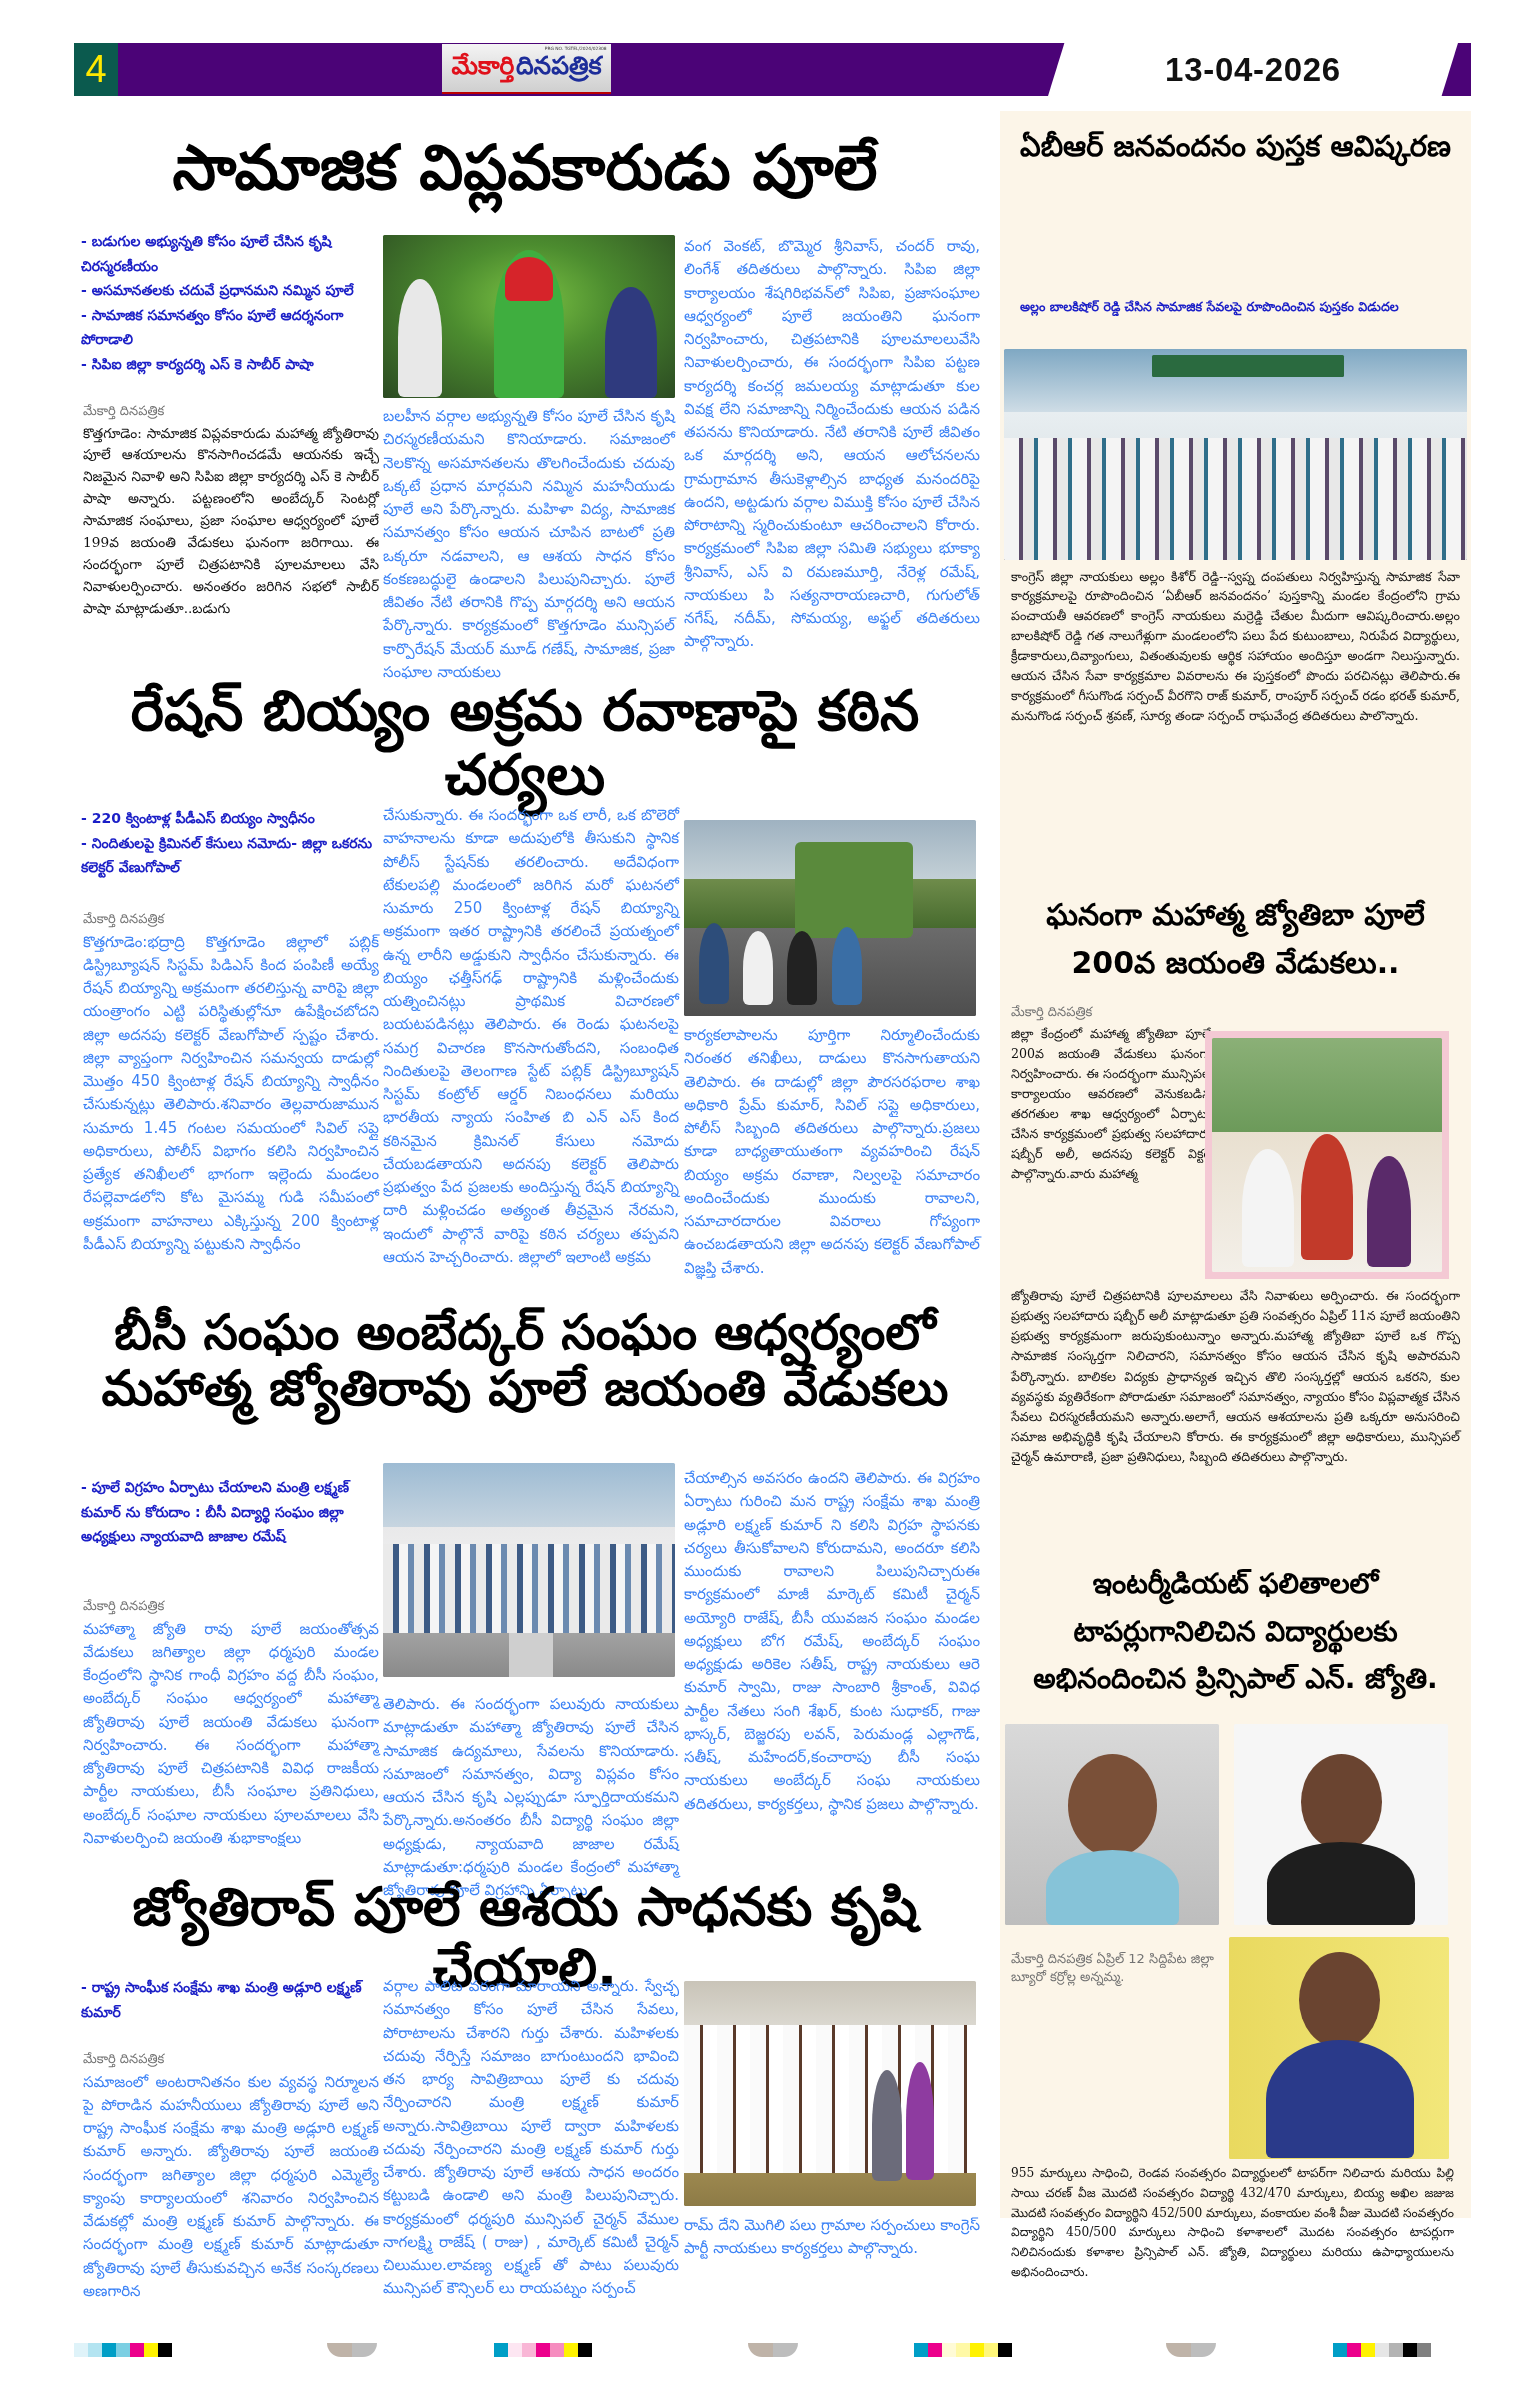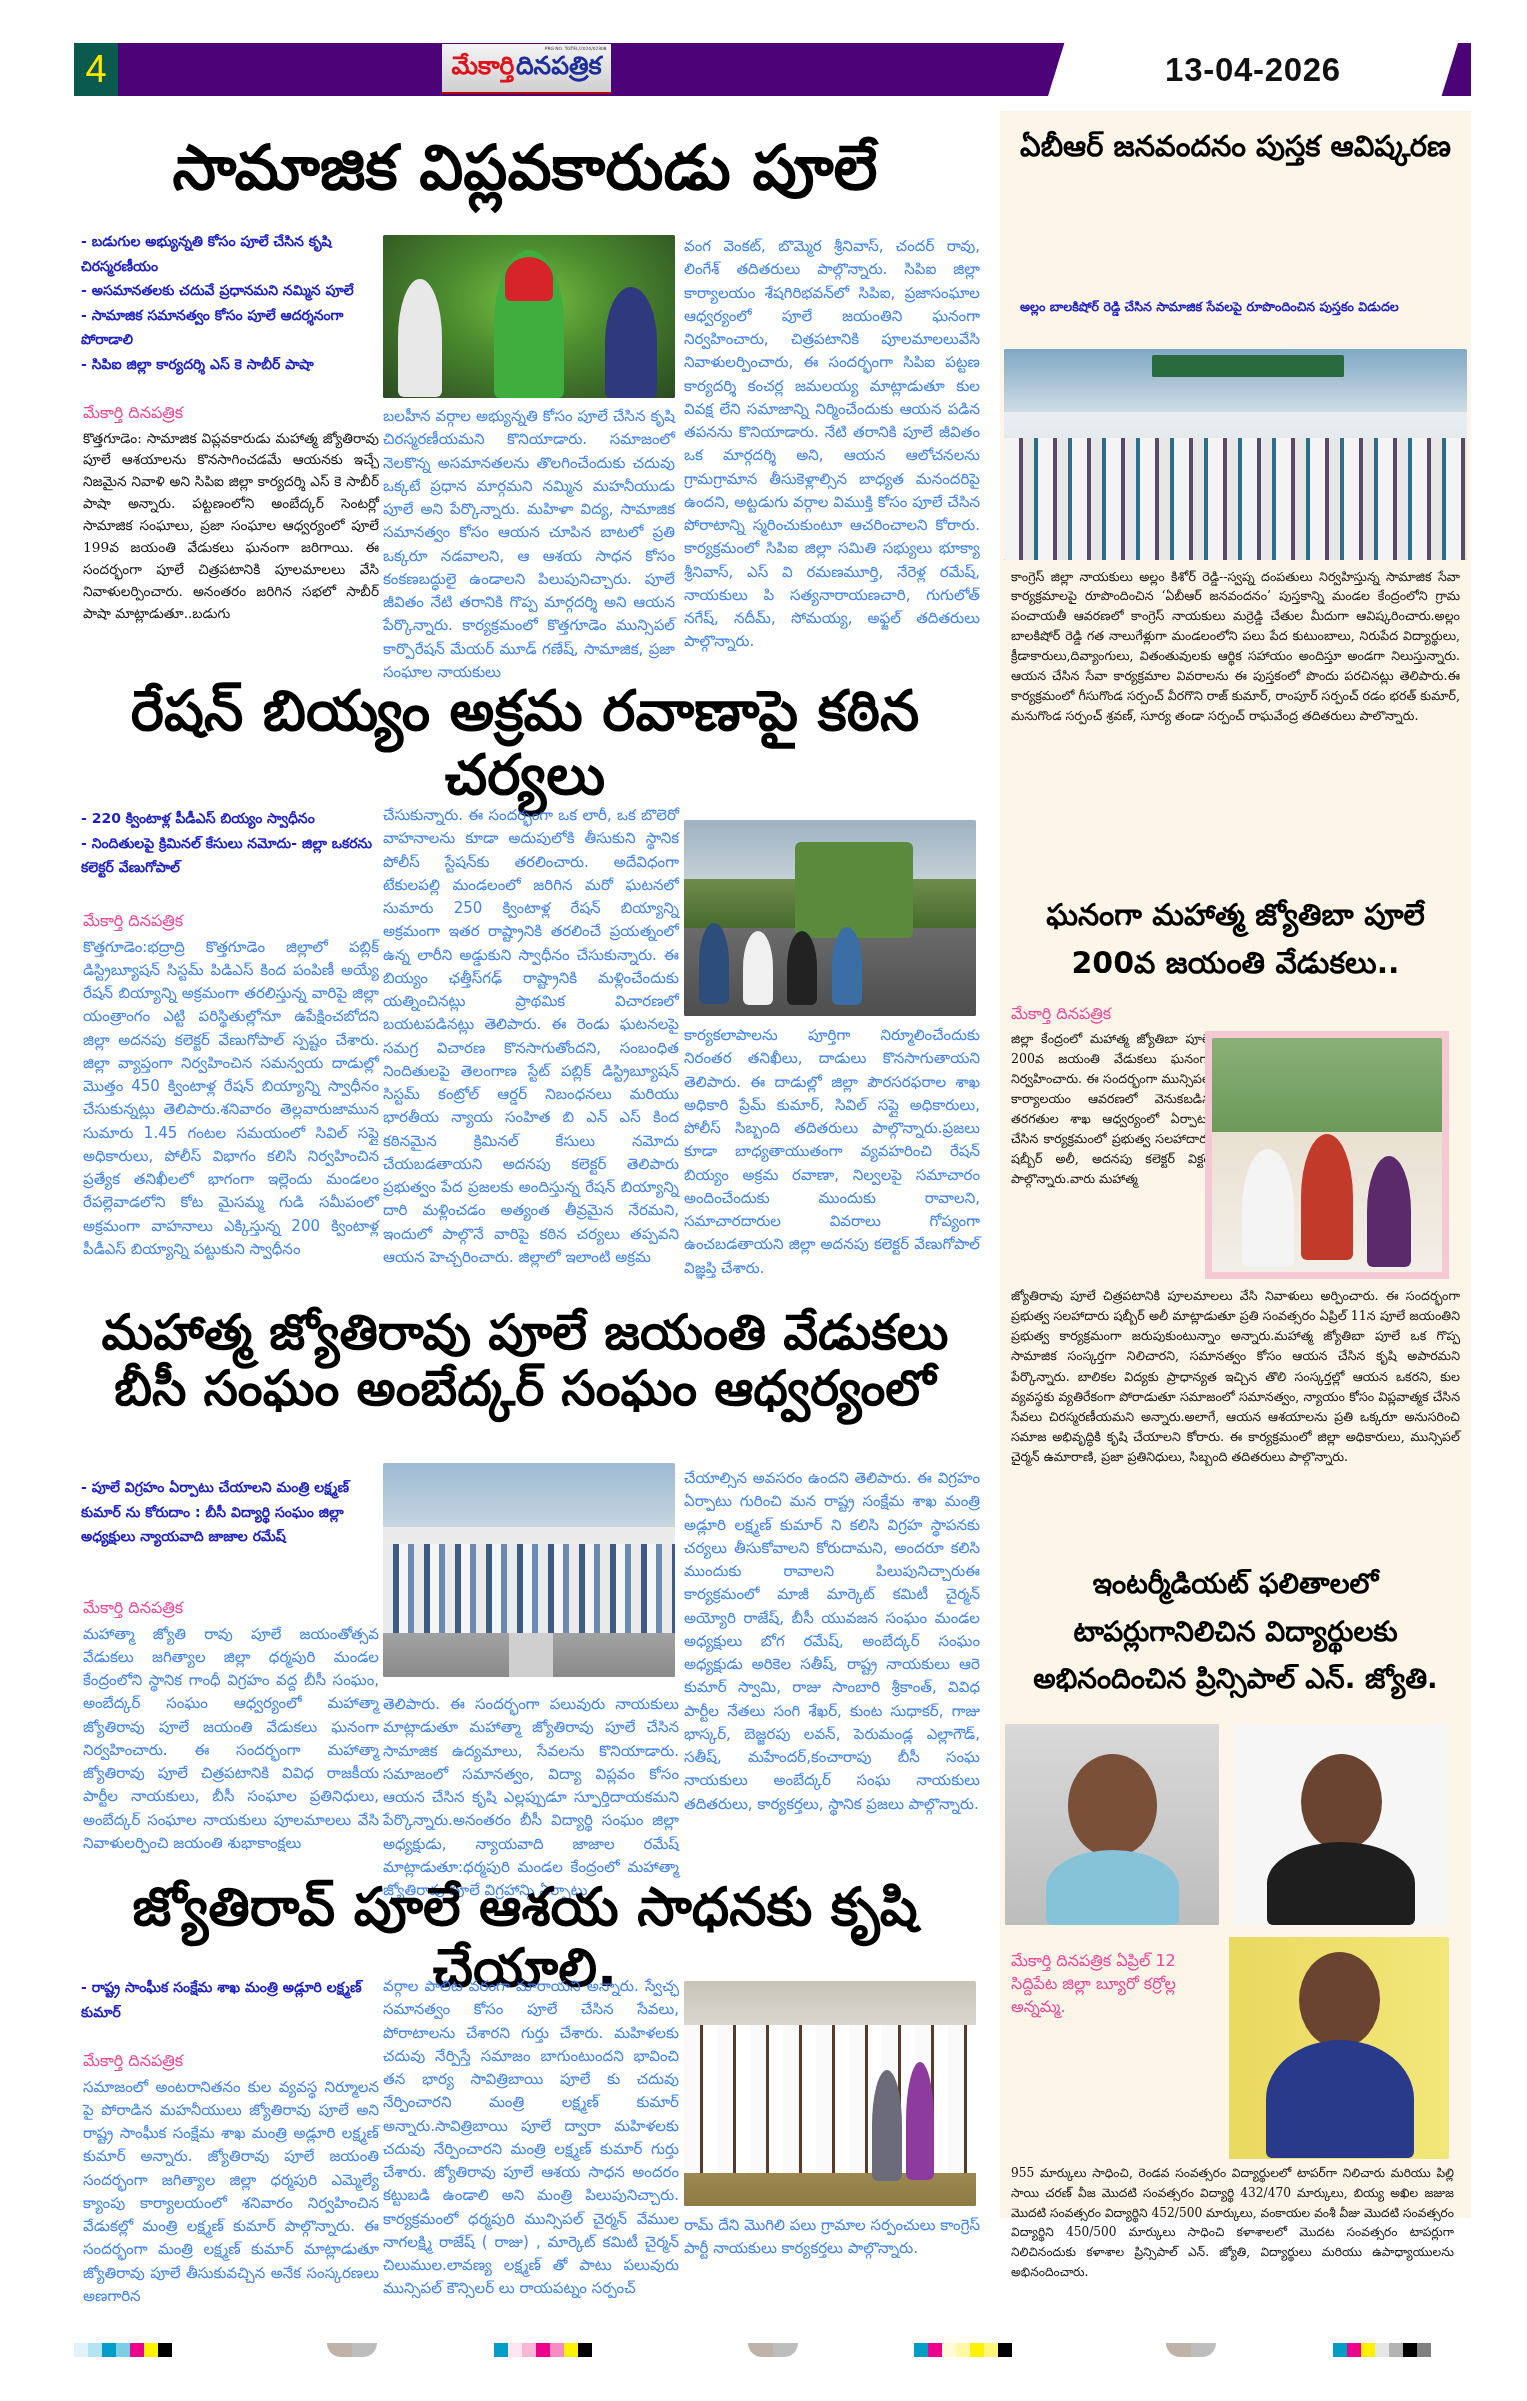--- a/index.html
+++ b/index.html
@@ -13,21 +13,21 @@
   .logo .l1{color:#e0111b;font:bold 25px "DejaVu Sans",sans-serif}
   .logo .l2{color:#1d2d9a;font:bold 25px "DejaVu Sans",sans-serif}
   .logo .reg{position:absolute;right:4.4px;top:2.2px;font-size:4.4px;color:#333}
   .datebox{left:1048px;top:43px;width:410px;height:53px;background:#fff;clip-path:polygon(4% 0,100% 0,96% 100%,0 100%)}
   .date{left:1048px;top:43px;width:410px;height:53px;display:flex;align-items:center;justify-content:center;font:bold 33px "Liberation Sans",sans-serif;letter-spacing:0.7px;color:#111}
   
   .rcol{left:1000px;top:111px;width:471px;height:2107px;background:#fcf5e8}
   
   .h1{font-weight:900;color:#000;text-align:center;line-height:1.15;font-family:"DejaVu Sans",sans-serif}
   .sub{color:#1b1fc7;text-align:left;font-weight:bold;font-size:14px;line-height:1.75}
-  .by{color:#ec4899;font-size:16px;margin-bottom:1.5px}
+  .by{color:#737373;font-size:13px;margin-bottom:1.5px}
   .body{font-size:13.7px;line-height:1.6;text-align:justify;font-family:"DejaVu Serif",serif;color:#111}
   .body2{font-size:15px;line-height:1.55;text-align:justify;color:#3b82f6}
   .photo{border-radius:1.5px;overflow:hidden}
   
   .ph-crowd{background:
      linear-gradient(180deg,#9dbbd3 0%,#c7d5e0 30%,#e9e9ea 30%,#f1f1f1 55%,#bdbdbd 56%,#8a8a8a 100%);}
   .ph-green{background:radial-gradient(ellipse at 50% 40%,#7ac143 0%,#4c8c2f 40%,#2b4a22 100%)}
   .ph-truck{background:linear-gradient(180deg,#9fb2c1 0%,#c3d0d6 30%,#6f8c4b 30%,#476b2e 55%,#6b6b6b 55%,#4e4e4e 100%)}
   .ph-office{background:linear-gradient(180deg,#7fa8c3 0%,#cfdde6 30%,#e8eef1 30%,#dfe6e9 55%,#9a9a9a 56%,#5e5e5e 100%)}
   .ph-hall{background:linear-gradient(180deg,#c9c4b8 0%,#e4e2dc 30%,#f4f4f4 30%,#efefef 60%,#b79e5f 60%,#8d7b46 100%)}
@@ -89,22 +89,22 @@
 <div class="abs photo ph-truck" style="left:684px;top:820px;width:292px;height:196px">
   <div class="person" style="left:111px;top:22px;width:118px;height:96px;border-radius:6px;background:#5a8a3c"></div>
   <div class="person" style="left:15px;top:103px;width:30px;height:81px;background:#2d4d7a"></div>
   <div class="person" style="left:59px;top:111px;width:30px;height:74px;background:#f0f0f0"></div>
   <div class="person" style="left:103px;top:111px;width:30px;height:74px;background:#222"></div>
   <div class="person" style="left:148px;top:107px;width:30px;height:78px;background:#3a6ea5"></div>
 </div>
 <div class="abs body2" style="left:684px;top:1024px;width:296px">కార్యకలాపాలను పూర్తిగా నిర్మూలించేందుకు నిరంతర తనిఖీలు, దాడులు కొనసాగుతాయని తెలిపారు. ఈ దాడుల్లో జిల్లా పౌరసరఫరాల శాఖ అధికారి ప్రేమ్ కుమార్, సివిల్ సప్లై అధికారులు, పోలీస్ సిబ్బంది తదితరులు పాల్గొన్నారు.ప్రజలు కూడా బాధ్యతాయుతంగా వ్యవహరించి రేషన్ బియ్యం అక్రమ రవాణా, నిల్వలపై సమాచారం అందించేందుకు ముందుకు రావాలని, సమాచారదారుల వివరాలు గోప్యంగా ఉంచబడతాయని జిల్లా అదనపు కలెక్టర్ వేణుగోపాల్ విజ్ఞప్తి చేశారు.</div>
 
 <div class="abs h1" style="left:74px;top:1305px;width:902px;font-size:49px">
+  <div>బీసీ సంఘం అంబేద్కర్ సంఘం ఆధ్వర్యంలో</div>
   <div>మహాత్మ జ్యోతిరావు పూలే జయంతి వేడుకలు</div>
-  <div>బీసీ సంఘం అంబేద్కర్ సంఘం ఆధ్వర్యంలో</div>
 </div>
 <div class="abs" style="left:81px;top:1475px;width:296px">
   <div class="sub">- పూలే విగ్రహం ఏర్పాటు చేయాలని మంత్రి లక్ష్మణ్ కుమార్ ను కోరుదాం : బీసీ విద్యార్థి సంఘం జిల్లా అధ్యక్షులు న్యాయవాది జాజాల రమేష్</div>
 </div>
 <div class="abs" style="left:83px;top:1598px;width:296px">
   <div class="by">మేకార్తి దినపత్రిక</div>
   <div class="body2">మహాత్మా జ్యోతి రావు పూలే జయంతోత్సవ వేడుకలు జగిత్యాల జిల్లా ధర్మపురి మండల కేంద్రంలోని స్థానిక గాంధీ విగ్రహం వద్ద బీసీ సంఘం, అంబేద్కర్ సంఘం ఆధ్వర్యంలో మహాత్మా జ్యోతిరావు పూలే జయంతి వేడుకలు ఘనంగా నిర్వహించారు. ఈ సందర్భంగా మహాత్మా జ్యోతిరావు పూలే చిత్రపటానికి వివిధ రాజకీయ పార్టీల నాయకులు, బీసీ సంఘాల ప్రతినిధులు, అంబేద్కర్ సంఘాల నాయకులు పూలమాలలు వేసి నివాళులర్పించి జయంతి శుభాకాంక్షలు</div>
 </div>
 <div class="abs photo ph-crowd" style="left:383px;top:1463px;width:292px;height:214px">
   <div class="person" style="left:0;top:81px;width:292px;height:89px;border-radius:0;background:repeating-linear-gradient(90deg,#eaeaea 0 10.3px,#3d5b85 10.3px 16.3px,#f5f5f5 16.3px 25px,#6b8ab0 25px 31px)"></div>

